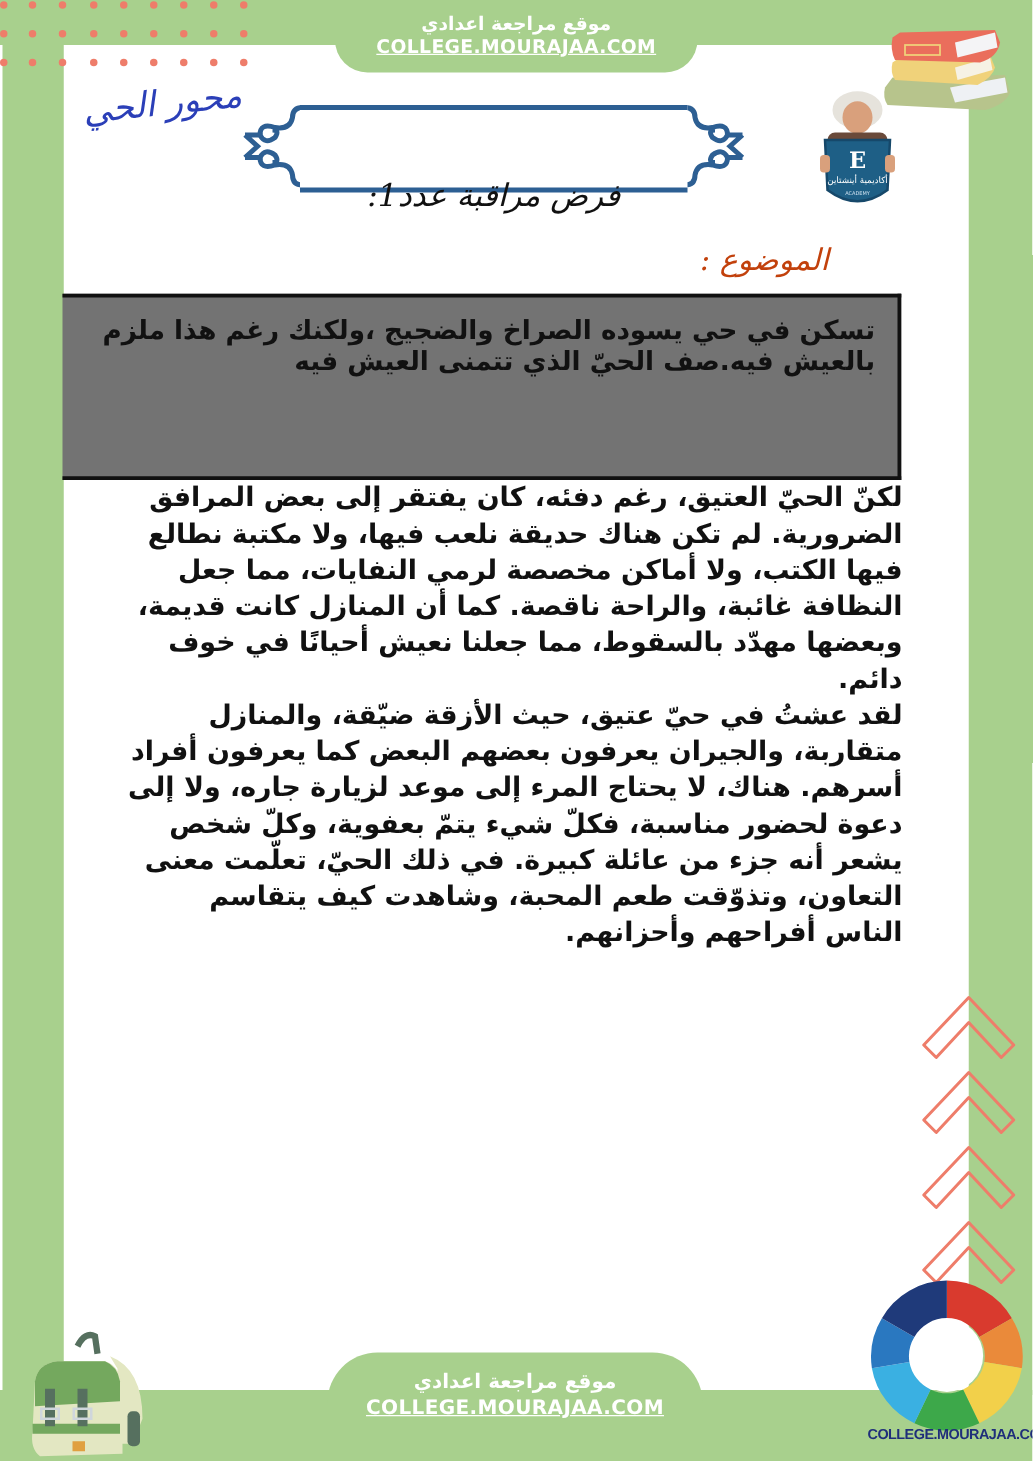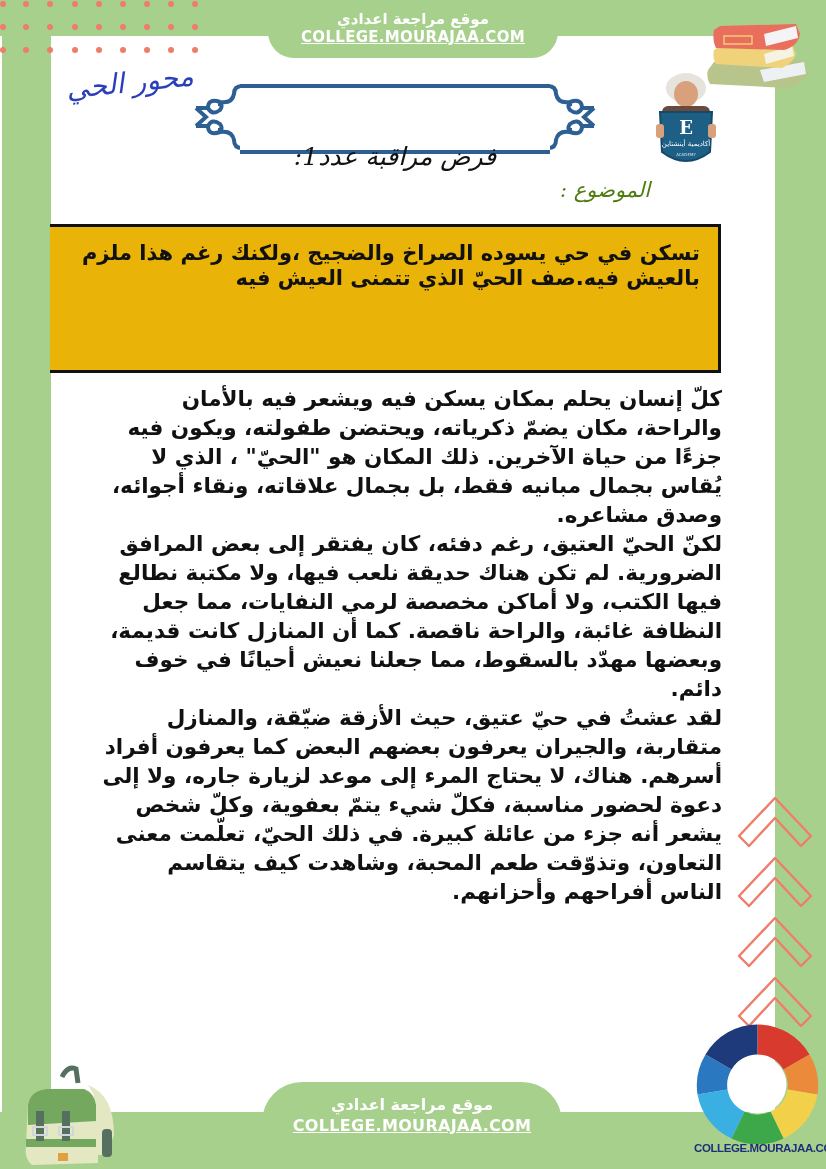--- a/index.html
+++ b/index.html
@@ -49,27 +49,27 @@
   .title-text {
     position: absolute; left: 0; right: 0; top: 14px; text-align: center;
     font-family: "DejaVu Serif", serif; font-style: italic; font-size: 25px; color: #111;
     direction: rtl;
     margin-top: 40px;
   }
 
   .mascot { position: absolute; left: 648px; top: 72px; width: 76px; height: 100px; }
 
   .subject-label {
-    position: absolute; left: 560px; top: 178px; color: #4d7c0f;
-    font-family: "DejaVu Serif", serif; font-style: italic; font-size: 21px; direction: rtl;
+    position: absolute; left: 560px; top: 194px; color: #c2410c;
+    font-family: "DejaVu Serif", serif; font-style: italic; font-size: 24px; direction: rtl;
   }
 
   .prompt-box {
-    position: absolute; left: 50px; top: 224px; width: 668px; height: 143px;
-    border: 3px solid #111; border-left: none; background: #eab308;
+    position: absolute; left: 50px; top: 235px; width: 668px; height: 143px;
+    border: 3px solid #111; border-left: none; background: #737373;
   }
   .prompt-text {
     position: absolute; right: 18px; top: 14px; width: 620px;
     direction: rtl; text-align: right; font-weight: bold; font-size: 21px; line-height: 25px; color: #111;
   }
 
   .essay {
     position: absolute; left: 100px; top: 384px; width: 622px;
     direction: rtl; text-align: right; font-weight: bold; font-size: 21.5px; line-height: 29px; color: #111;
   }
@@ -169,21 +169,20 @@
   <text x="38" y="84" text-anchor="middle" font-family="DejaVu Sans, sans-serif" font-size="4" fill="#cfe2f0">ACADEMY</text>
 </svg>
 
 <div class="subject-label">الموضوع :</div>
 
 <div class="prompt-box">
   <div class="prompt-text">تسكن في حي يسوده الصراخ والضجيج ،ولكنك رغم هذا ملزم بالعيش فيه.صف الحيّ الذي تتمنى العيش فيه</div>
 </div>
 
 <div class="essay">
-  <p>كلّ إنسان يحلم بمكان يسكن فيه ويشعر فيه بالأمان والراحة، مكان يضمّ ذكرياته، ويحتضن طفولته، ويكون فيه جزءًا من حياة الآخرين. ذلك المكان هو "الحيّ" ، الذي لا يُقاس بجمال مبانيه فقط، بل بجمال علاقاته، ونقاء أجوائه، وصدق مشاعره.</p>
   <p>لكنّ الحيّ العتيق، رغم دفئه، كان يفتقر إلى بعض المرافق الضرورية. لم تكن هناك حديقة نلعب فيها، ولا مكتبة نطالع فيها الكتب، ولا أماكن مخصصة لرمي النفايات، مما جعل النظافة غائبة، والراحة ناقصة. كما أن المنازل كانت قديمة، وبعضها مهدّد بالسقوط، مما جعلنا نعيش أحيانًا في خوف دائم.</p>
   <p>لقد عشتُ في حيّ عتيق، حيث الأزقة ضيّقة، والمنازل متقاربة، والجيران يعرفون بعضهم البعض كما يعرفون أفراد أسرهم. هناك، لا يحتاج المرء إلى موعد لزيارة جاره، ولا إلى دعوة لحضور مناسبة، فكلّ شيء يتمّ بعفوية، وكلّ شخص يشعر أنه جزء من عائلة كبيرة. في ذلك الحيّ، تعلّمت معنى التعاون، وتذوّقت طعم المحبة، وشاهدت كيف يتقاسم الناس أفراحهم وأحزانهم.</p>
 </div>
 
 <svg class="chevrons" viewBox="0 0 82 240">
   <g fill="none" stroke="#ee7d6a" stroke-width="2.4" stroke-linejoin="round">
     <path d="M40 8 L76 46 L66 56 L40 28 L14 56 L4 46 Z"></path>
     <path d="M40 68 L76 106 L66 116 L40 88 L14 116 L4 106 Z"></path>
     <path d="M40 128 L76 166 L66 176 L40 148 L14 176 L4 166 Z"></path>
     <path d="M40 188 L76 226 L66 236 L40 208 L14 236 L4 226 Z"></path>

